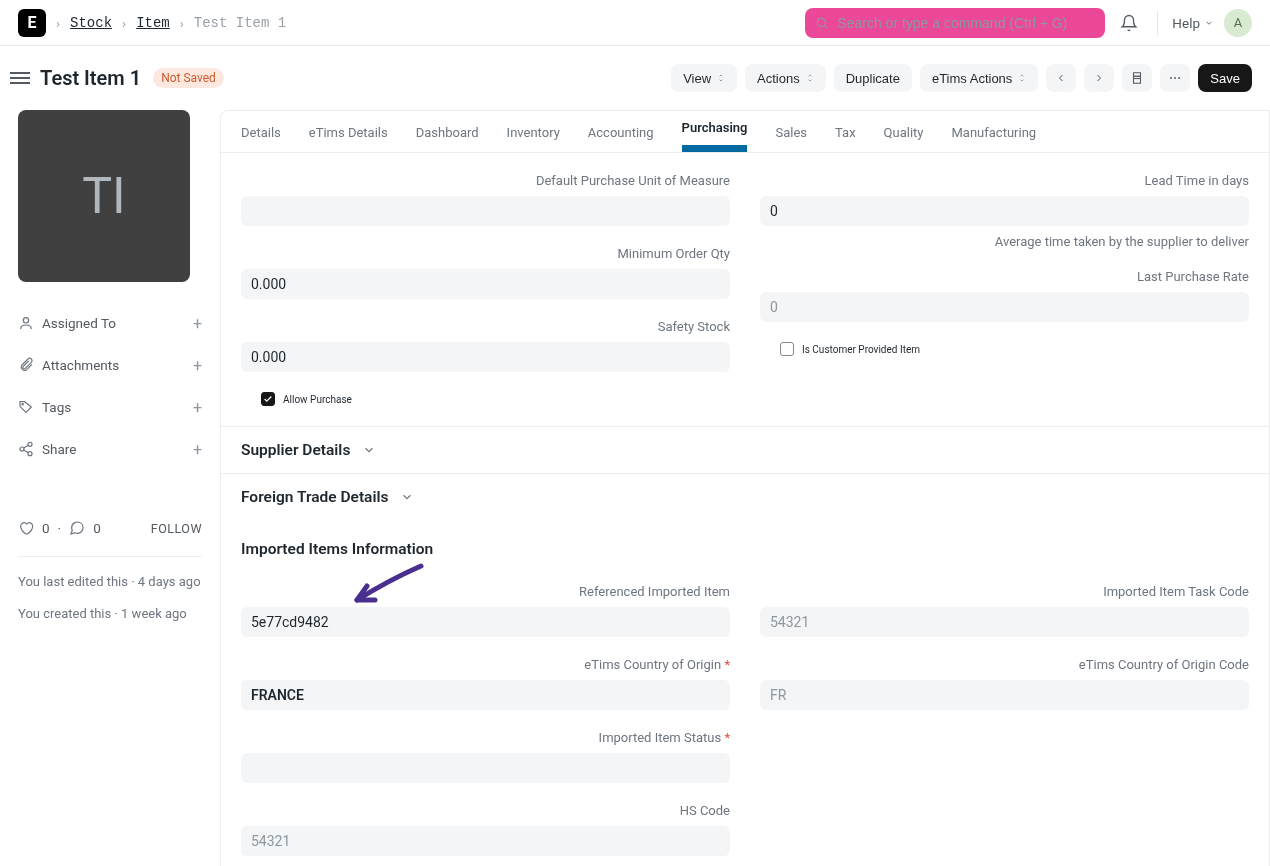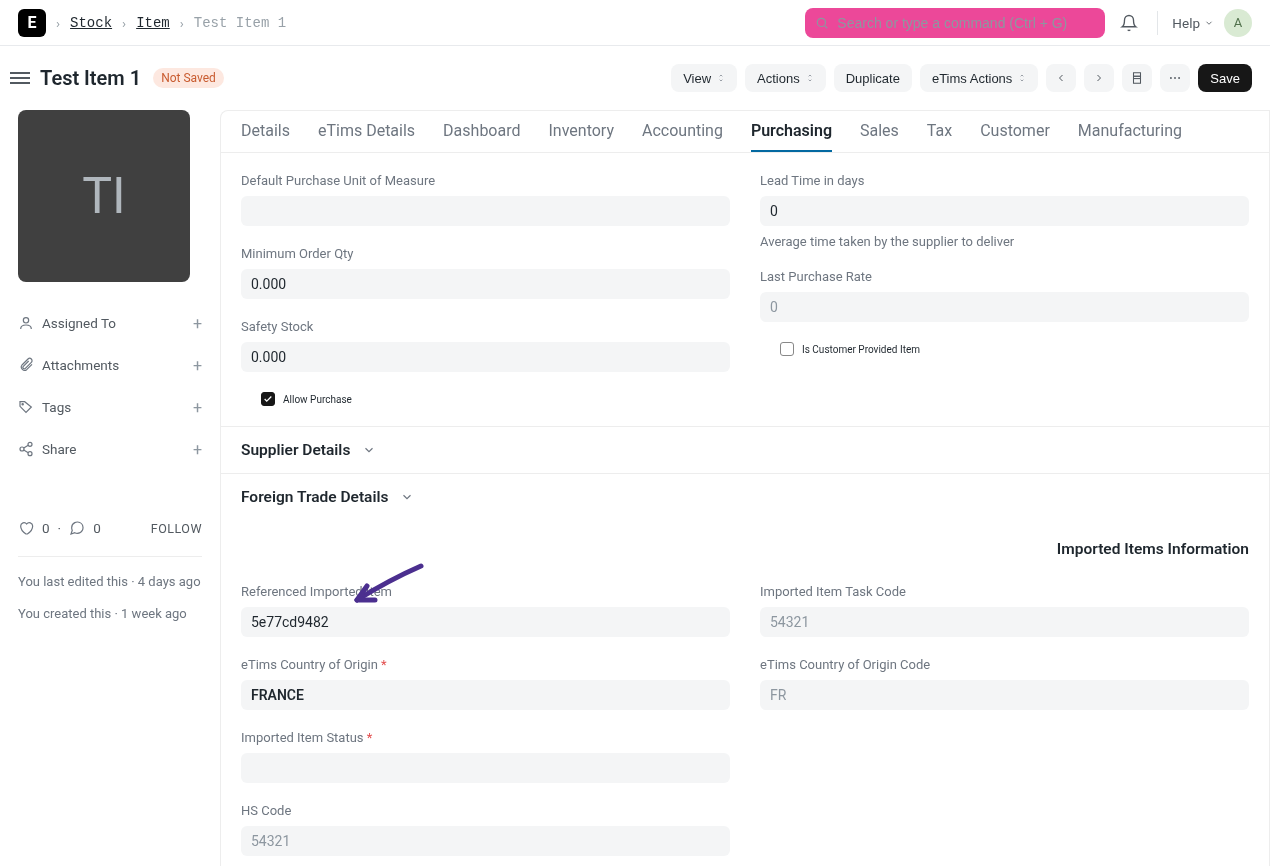--- a/index.html
+++ b/index.html
@@ -30,37 +30,37 @@
 .imgplaceholder { width: 172px; height: 172px; background: #404040; border-radius: 8px; display: flex; align-items: center; justify-content: center; font-size: 50px; color: #b0b7bd; }
 .side-list { margin-top: 20px; text-align: center; }
 .side-item { display: flex; align-items: center; gap: 8px; height: 42px; color: #525960; font-size: 13.5px; }
 .side-item .plus { margin-left: auto; color: #8d97a0; font-size: 16px; }
 .side-footer { margin-top: 50px; }
 .engage { display: flex; align-items: center; gap: 8px; color: #525960; border-bottom: 1px solid #ededed; padding-bottom: 20px; margin-bottom: 16px; }
 .follow { margin-left: auto; letter-spacing: 0.5px; font-size: 12.5px; }
 .meta { color: #6e7680; font-size: 13px; margin-bottom: 14px; line-height: 1.4; }
 .main { flex: 1; border-left: 1px solid #ededed; border-top: 1px solid #ededed; border-top-left-radius: 8px; border-right:1px solid #ededed;}
 .tabs { display: flex; gap: 28px; padding: 0 20px; border-bottom: 1px solid #ededed; height: 42px; align-items: flex-end; }
-.tab { padding-bottom: 12px; color: #6e7680; cursor: pointer; font-size: 16px; }
-.tab.active { color: #1f272e; font-weight: 600; border-bottom: 2px solid #0369a1; padding-bottom: 10px;}
+.tab { padding-bottom: 12px; color: #6e7680; cursor: pointer; font-size: 13px; }
+.tab.active { color: #1f272e; font-weight: 600; border-bottom: 7px solid #0369a1; padding-bottom: 10px;}
 .formarea { padding: 20px; display: flex; flex-direction: column; gap: 26px; position:relative; }
-.row { display: flex; gap: 30px; }
+.row { display: flex; gap: 30px; text-align: right; }
 .col { flex: 1; display: flex; flex-direction: column; gap: 20px; }
 .field label { display: block; font-size: 13px; color: #6e7680; margin-bottom: 8px; }
 .field .req { color: #e24c4c; }
 .field .ctrl { background: #f4f5f6; border-radius: 6px; height: 30px; padding: 0 10px; display: flex; align-items: center; font-size: 14px; color: #1f272e; }
 .field .ctrl.readonly { color: #8d97a0; }
 .field .ctrl.bold { font-weight: 600; }
 .helptext { font-size: 13px; color: #6e7680; margin-top: 8px; }
 .chk { display: flex; align-items: center; gap: 8px; font-size: 10px; padding-left: 20px; }
 .chkbox { width: 14px; height: 14px; border: 1.5px solid #888; border-radius: 3px; display: inline-flex; align-items: center; justify-content: center; background:#fff; }
 .chkbox.checked { background: #171717; border-color: #171717; }
 .section-hdr { display: flex; align-items: center; gap: 12px; padding: 14px 20px; font-size: 15.5px; font-weight: 600; border-top: 1px solid #ededed; cursor: pointer; }
 .section-hdr:first-of-type{}
-.section-title { font-size: 15.5px; font-weight: 600; padding: 4px 0 0 0; text-align: right; }
+.section-title { font-size: 15.5px; font-weight: 600; padding: 4px 0 0 0; }
 .arrow-annot { position: absolute; left: 358px; top: 424px; pointer-events: none; }
 svg { display: block; }
 </style>
 </head>
 <body>
 
 <div class="topbar">
   <div class="logo">E</div>
   <span class="chevron-sep">›</span>
   <a class="bc" href="#">Stock</a>
@@ -210,21 +210,21 @@
   <div class="main">
     <div class="tabs">
       <div class="tab">Details</div>
       <div class="tab">eTims Details</div>
       <div class="tab">Dashboard</div>
       <div class="tab">Inventory</div>
       <div class="tab">Accounting</div>
       <div class="tab active">Purchasing</div>
       <div class="tab">Sales</div>
       <div class="tab">Tax</div>
-      <div class="tab">Customer</div>
+      <div class="tab">Quality</div>
       <div class="tab">Manufacturing</div>
     </div>
 
     <div class="formarea">
       <div class="row">
         <div class="col">
           <div class="field">
             <label>Default Purchase Unit of Measure</label>
             <div class="ctrl"></div>
           </div>

